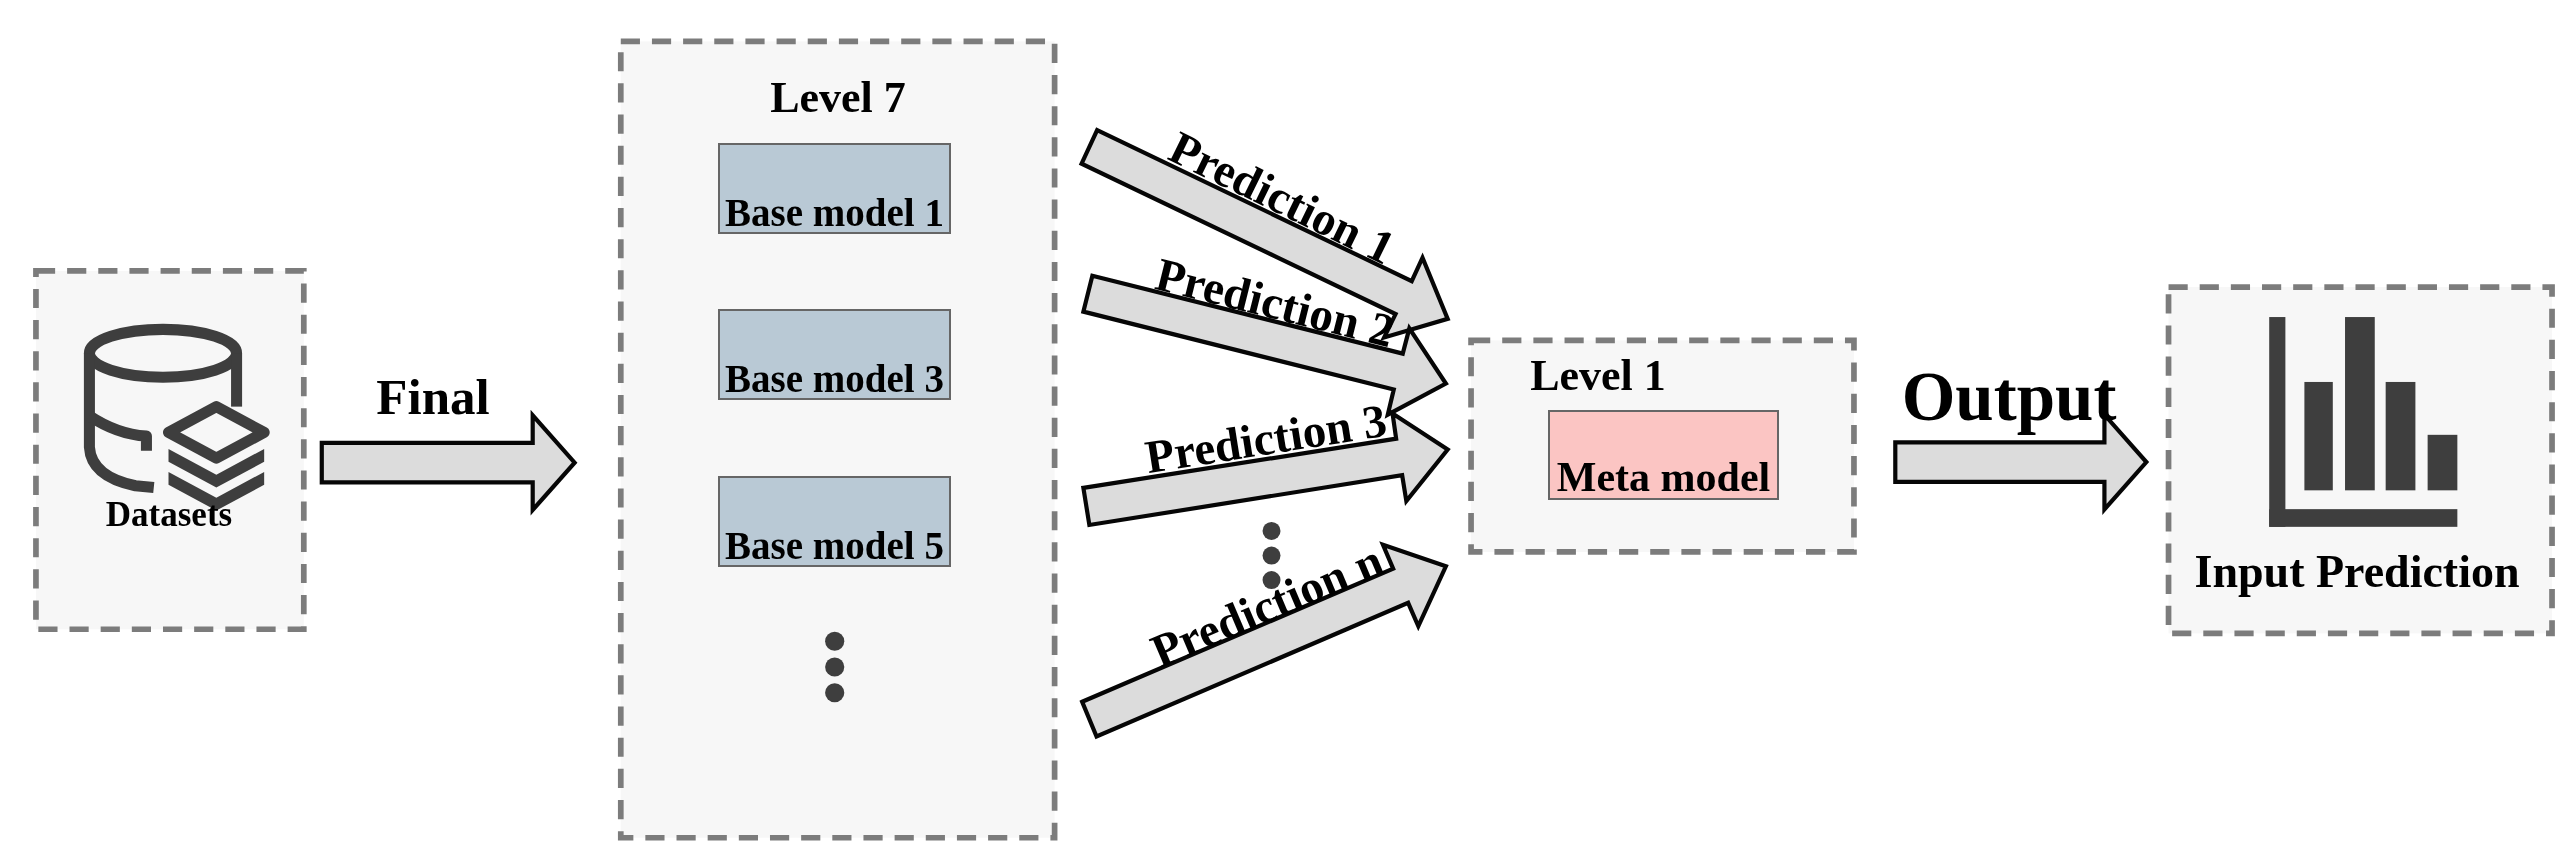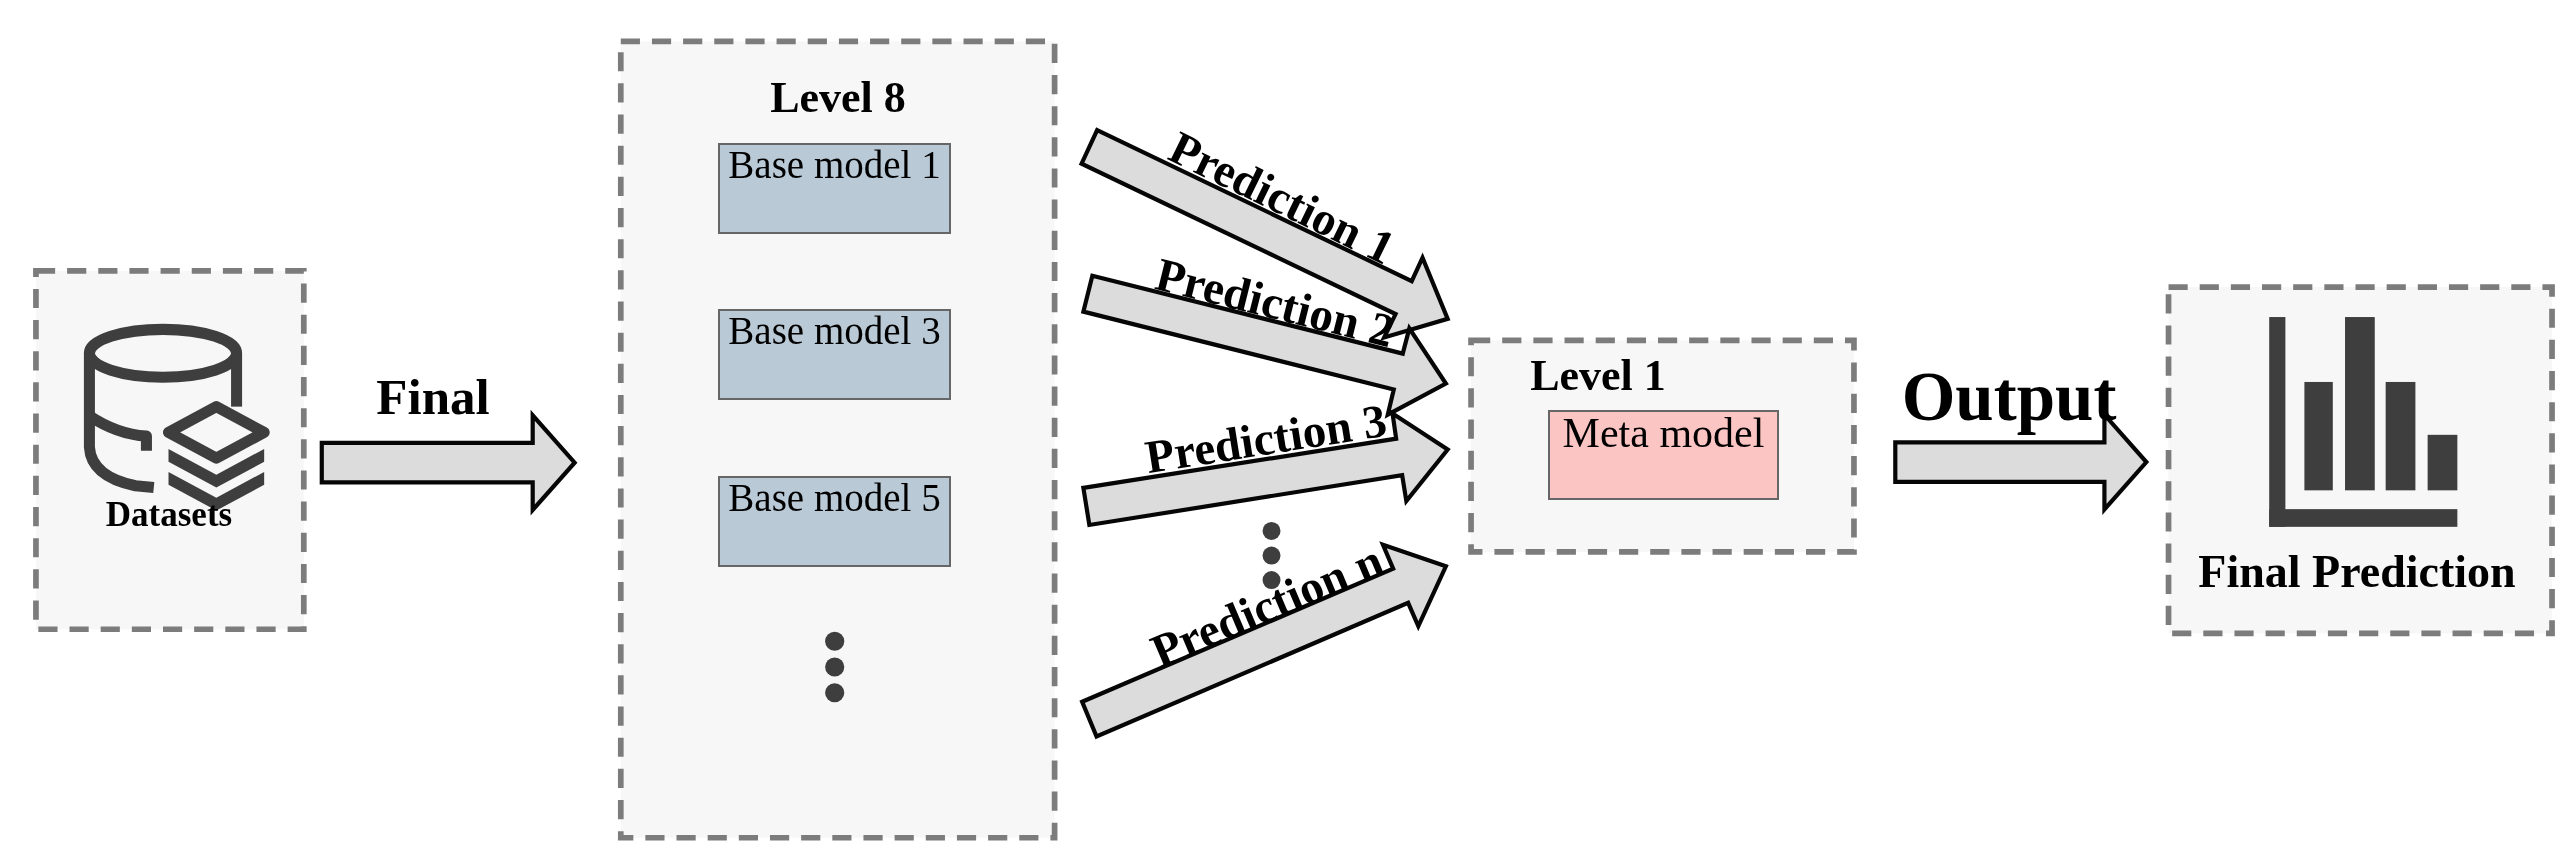--- a/index.html
+++ b/index.html
@@ -26,22 +26,22 @@
   .ellipsis-dot{fill:var(--icon-color);}
   .icon-stroke{fill:none;stroke:var(--icon-color);stroke-width:6;stroke-linejoin:round;}
   .icon-stroke-fill{fill:var(--panel-bg);stroke:var(--icon-color);stroke-width:6;stroke-linejoin:round;}
   .icon-solid{fill:var(--icon-color);}
   .label{
     position:absolute;transform:translate(-50%,-50%);
     font-weight:bold;color:var(--text-color);white-space:nowrap;line-height:1;
   }
   .solid-box{
     position:absolute;border:2.4px solid var(--solid-box-border);
-    display:flex;align-items:flex-start;justify-content:center;
-    font-weight:normal;color:var(--text-color);white-space:nowrap;line-height:1;
+    display:flex;align-items:flex-end;justify-content:center;
+    font-weight:bold;color:var(--text-color);white-space:nowrap;line-height:1;
   }
   .base-box{background:var(--base-model-fill);left:718px;width:233px;height:91px;font-size:39px;}
   .meta-box{background:var(--meta-model-fill);left:1548px;top:410px;width:231px;height:90px;font-size:42px;}
   .rot{transform-origin:center center;}
 </style>
 </head>
 <body>
 
 <div class="canvas">
 
@@ -99,24 +99,24 @@
   </div>
   <div class="solid-box base-box" style="top:476px">
     <span>Base model 5</span>
   </div>
   <div class="solid-box meta-box">
     <span>Meta model</span>
   </div>
 
   <div class="label" style="left:169px;top:514px;font-size:35px">Datasets</div>
   <div class="label" style="left:433px;top:397px;font-size:51px">Final</div>
-  <div class="label" style="left:838px;top:98px;font-size:44px">Level 8</div>
+  <div class="label" style="left:838px;top:98px;font-size:44px">Level 7</div>
   <div class="label" style="left:1598px;top:376px;font-size:44px">Level 1</div>
   <div class="label" style="left:2009px;top:397px;font-size:69px">Output</div>
-  <div class="label" style="left:2357px;top:572px;font-size:46px">Final Prediction</div>
+  <div class="label" style="left:2357px;top:572px;font-size:46px">Input Prediction</div>
 
   <div class="label rot" style="left:1282px;top:198px;font-size:47px;transform:translate(-50%,-50%) rotate(26deg)">Prediction 1</div>
   <div class="label rot" style="left:1275px;top:303px;font-size:47px;transform:translate(-50%,-50%) rotate(14deg)">Prediction 2</div>
   <div class="label rot" style="left:1266px;top:439px;font-size:47px;transform:translate(-50%,-50%) rotate(-9deg)">Prediction 3</div>
   <div class="label rot" style="left:1267px;top:606px;font-size:47px;transform:translate(-50%,-50%) rotate(-23deg)">Prediction n</div>
 
 </div>
 
 
 </body></html>

